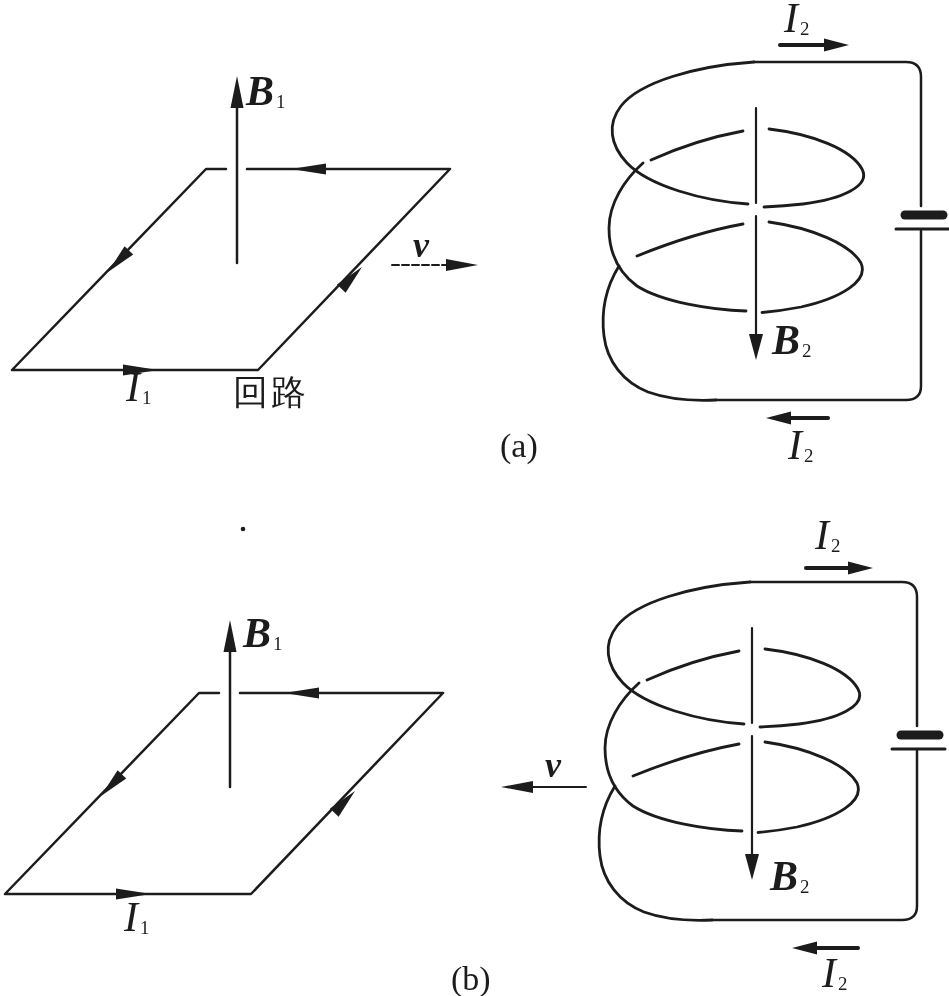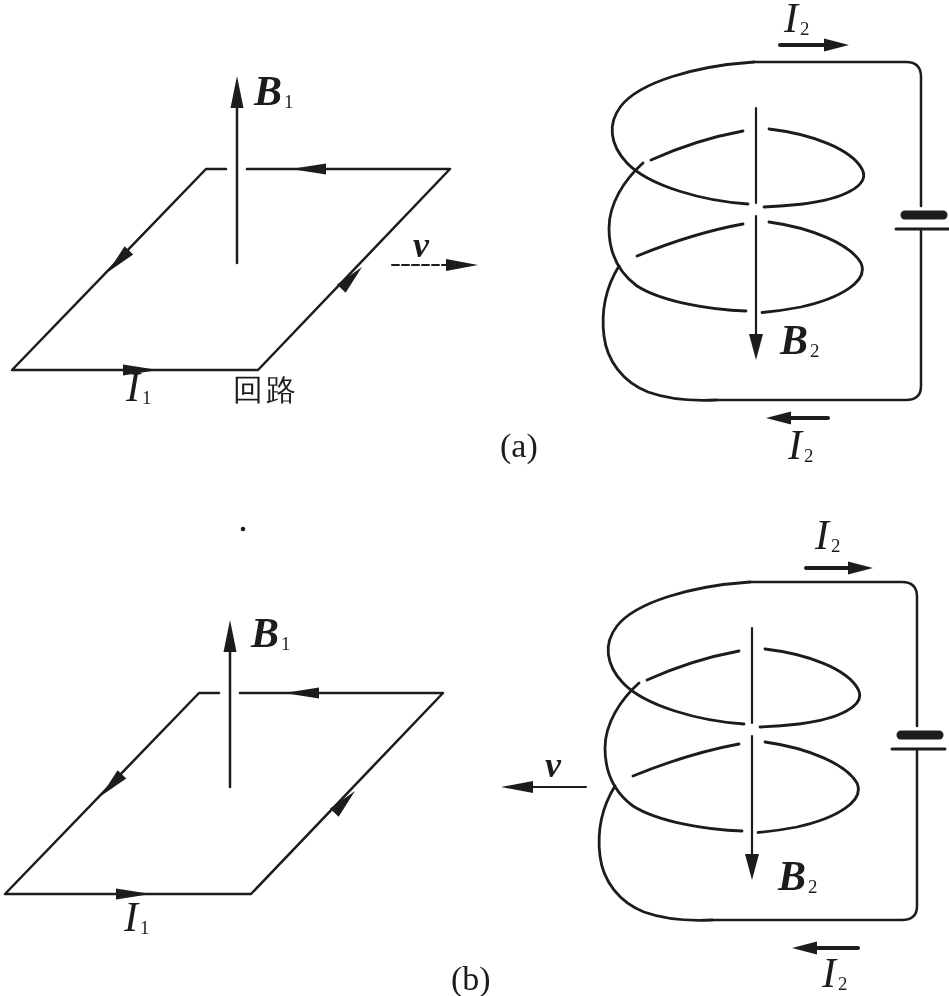--- a/index.html
+++ b/index.html
@@ -12,27 +12,27 @@
   .ink  { stroke:var(--ink); fill:none; stroke-linecap:round; stroke-linejoin:round; }
   .fill { fill:var(--ink); stroke:none; }
   .w22 { stroke-width:2.2; }
   .w25 { stroke-width:2.5; }
   .w28 { stroke-width:2.8; }
   .lbl {
     position:absolute; color:var(--ink); line-height:1; white-space:nowrap;
     font-family:"Liberation Serif","DejaVu Serif",serif;
   }
   .var  { font-style:italic; font-size:42px; }
-  .bold { font-weight:bold;margin-left:8px; }
+  .bold { font-weight:bold; }
   .var sub, .vlabel sub {
     font-style:normal; font-weight:normal; font-size:0.45em;
     position:relative; top:0.17em; margin-left:2px; vertical-align:baseline;
   }
   .vlabel { font-style:italic; font-weight:bold; font-size:36px; }
-  .cjk    { font-size:30px; letter-spacing:3px; font-family:"Liberation Serif","DejaVu Sans",serif; }
+  .cjk    { font-size:35px; letter-spacing:3px; font-family:"Liberation Serif","DejaVu Sans",serif; }
   .caption{ font-size:34px; }
 </style>
 </head>
 <body>
 
 <div class="stage">
 
   <svg class="art" width="949" height="996" viewBox="0 0 949 996">
     <defs>
 

